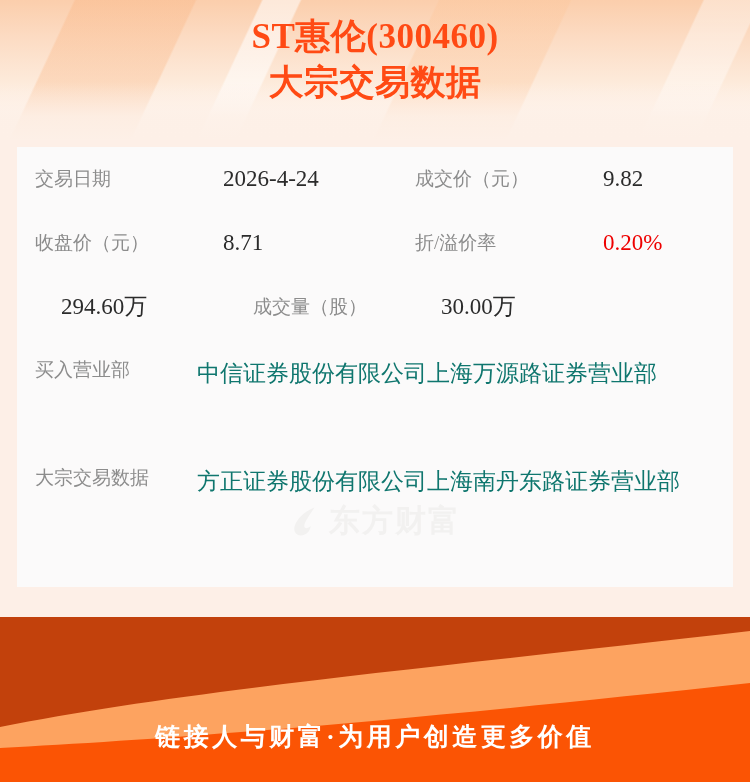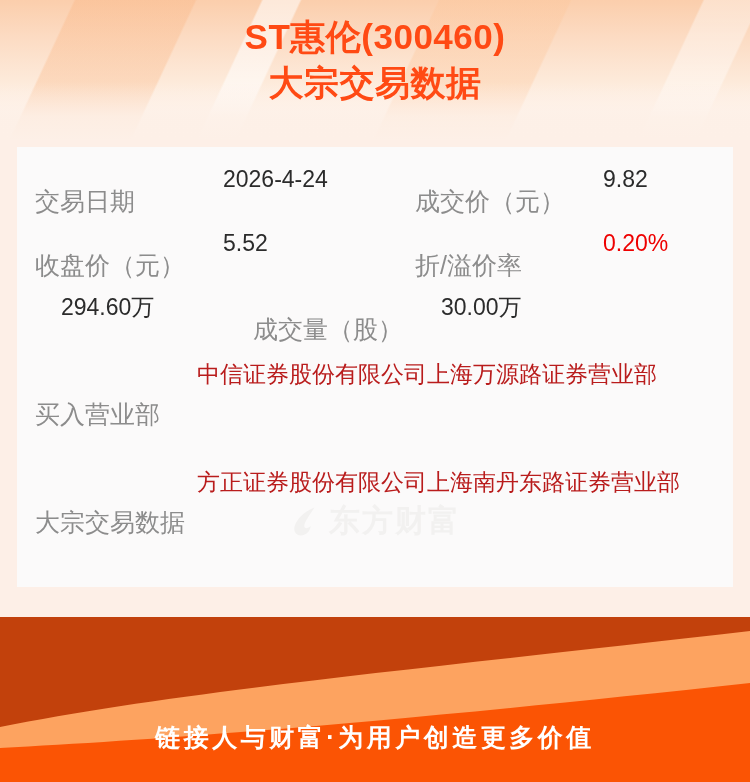--- a/index.html
+++ b/index.html
@@ -13,20 +13,21 @@
     overflow: hidden;
     font-family: "Liberation Sans", "DejaVu Sans", sans-serif;
     background: #FDEFE7;
   }
   #page {
     position: relative;
     width: 750px;
     height: 782px;
     background: #FDEFE7;
     overflow: hidden;
+    font-family: Liberation Serif, serif;
   }
 
   
   #header {
     position: absolute;
     left: 0; top: 0;
     width: 750px;
     height: 140px;
     overflow: hidden;
     background: linear-gradient(to bottom, #FBCEAC 0%, #FCDCC4 28%, #FDEADA 58%, #FEF3EA 80%, #FDF0E7 100%);
@@ -129,43 +130,42 @@
   .row {
     display: flex;
     align-items: flex-start;
     padding: 0 0 0 18px;
   }
   .row.short { height: 64px; align-items: center; }
   .row.tall  { min-height: 94px; padding-top: 14px; }
 
   .lbl {
     color: #8C8C8C;
-    font-size: 25px;
-    line-height: 34px;
-    white-space: nowrap;
-    flex: none;
-    margin-top: 44px;
+    font-size: 19px;
+    line-height: 34px;
+    white-space: nowrap;
+    flex: none;
   }
   .val {
     color: #2B2B2B;
     font-size: 23px;
     line-height: 34px;
     flex: none;
     margin-left: 26px;
   }
   .val.red { color: #EE0000; }
 
   .col1-lbl { width: 162px; }
   .col1-val { width: 192px; }
   .col2-lbl { width: 162px; }
   .col2-val { width: auto; text-align: center; }
 
   .broker-lbl { width: 162px; }
   .broker-val {
-    color: #b91c1c;
+    color: #0f766e;
     font-size: 23px;
     line-height: 42px;
     width: 520px;
     flex: none;
     word-break: break-all;
   }
 
   
   #footer-zone {
     position: absolute;
@@ -221,21 +221,21 @@
 
       <div class="row short">
         <span class="lbl col1-lbl">交易日期</span>
         <span class="val col1-val">2026-4-24</span>
         <span class="lbl col2-lbl">成交价（元）</span>
         <span class="val col2-val">9.82</span>
       </div>
 
       <div class="row short">
         <span class="lbl col1-lbl">收盘价（元）</span>
-        <span class="val col1-val">5.52</span>
+        <span class="val col1-val">8.71</span>
         <span class="lbl col2-lbl">折/溢价率</span>
         <span class="val col2-val red">0.20%</span>
       </div>
 
       <div class="row short">
         <span class="val col1-val">294.60万</span>
         <span class="lbl col2-lbl">成交量（股）</span>
         <span class="val col2-val">30.00万</span>
       </div>
 

